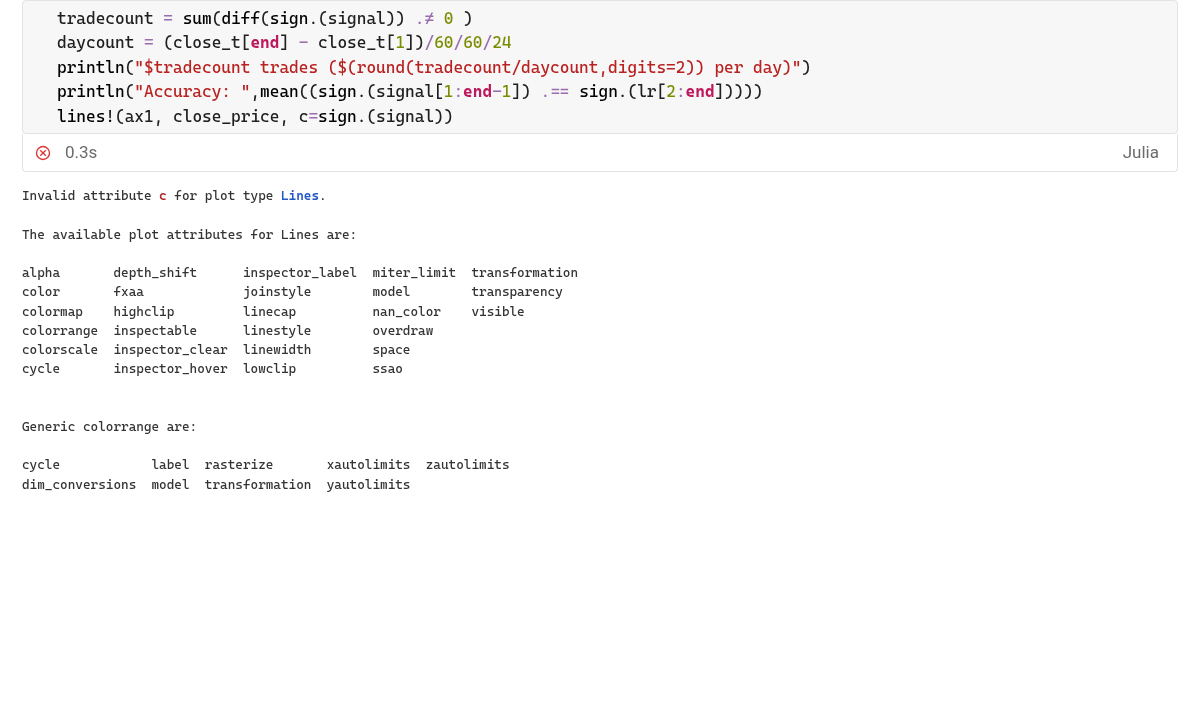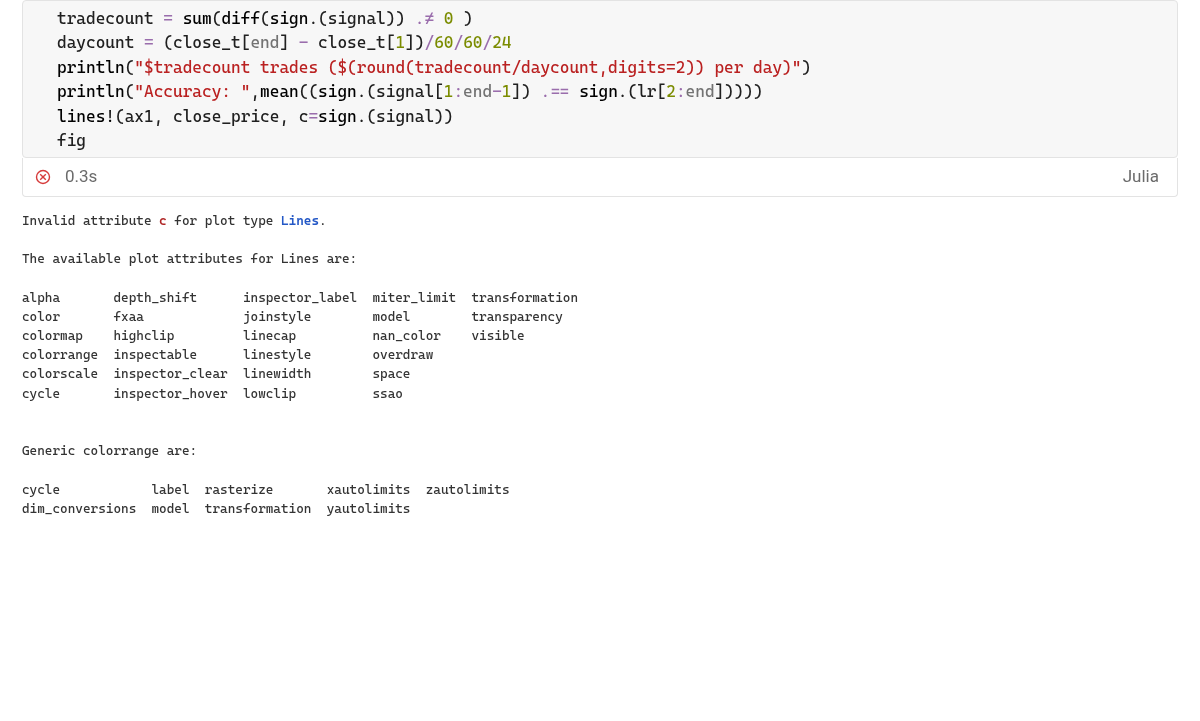--- a/index.html
+++ b/index.html
@@ -21,21 +21,21 @@
   .code-line {
     white-space: pre;
     color: #202020;
   }
   .tok-fn   { color: #000000; }
   .tok-str  { color: #ba2121; }
   .tok-num  { color: #7b8c00; }
   .tok-op   { color: #9a6dac; }
   .tok-par  { color: #202020; }
   .tok-ident{ color: #202020; }
-  .tok-end  { color: #737373; font-weight: 400; }
+  .tok-end  { color: #be185d; font-weight: 700; }
 
   .status-bar {
     display: flex;
     align-items: center;
     padding: 6px 18px 6px 34px;
     margin: 0 22px;
     border-left: 1px solid #e3e3e3;
     border-right: 1px solid #e3e3e3;
     border-bottom: 1px solid #e3e3e3;
     border-bottom-left-radius: 4px;
@@ -67,21 +67,20 @@
 </head>
 <body>
 
 <div class="code-cell">
   <div id="code-container">
       <div class="code-line"><span class="tok-ident">tradecount </span><span class="tok-op">=</span><span class="tok-ident"> </span><span class="tok-fn">sum</span><span class="tok-par">(</span><span class="tok-fn">diff</span><span class="tok-par">(</span><span class="tok-fn">sign</span><span class="tok-par">.(</span><span class="tok-ident">signal</span><span class="tok-par">))</span><span class="tok-ident"> </span><span class="tok-op">.≠</span><span class="tok-ident"> </span><span class="tok-num">0</span><span class="tok-ident"> </span><span class="tok-par">)</span></div>
       <div class="code-line"><span class="tok-ident">daycount </span><span class="tok-op">=</span><span class="tok-ident"> </span><span class="tok-par">(</span><span class="tok-ident">close_t</span><span class="tok-par">[</span><span class="tok-end">end</span><span class="tok-par">]</span><span class="tok-ident"> </span><span class="tok-op">-</span><span class="tok-ident"> close_t</span><span class="tok-par">[</span><span class="tok-num">1</span><span class="tok-par">])</span><span class="tok-op">/</span><span class="tok-num">60</span><span class="tok-op">/</span><span class="tok-num">60</span><span class="tok-op">/</span><span class="tok-num">24</span></div>
       <div class="code-line"><span class="tok-fn">println</span><span class="tok-par">(</span><span class="tok-str">"$tradecount trades ($(round(tradecount/daycount,digits=2)) per day)"</span><span class="tok-par">)</span></div>
       <div class="code-line"><span class="tok-fn">println</span><span class="tok-par">(</span><span class="tok-str">"Accuracy: "</span><span class="tok-par">,</span><span class="tok-fn">mean</span><span class="tok-par">((</span><span class="tok-fn">sign</span><span class="tok-par">.(</span><span class="tok-ident">signal</span><span class="tok-par">[</span><span class="tok-num">1</span><span class="tok-op">:</span><span class="tok-end">end</span><span class="tok-op">-</span><span class="tok-num">1</span><span class="tok-par">])</span><span class="tok-ident"> </span><span class="tok-op">.==</span><span class="tok-ident"> </span><span class="tok-fn">sign</span><span class="tok-par">.(</span><span class="tok-ident">lr</span><span class="tok-par">[</span><span class="tok-num">2</span><span class="tok-op">:</span><span class="tok-end">end</span><span class="tok-par">]))))</span></div>
       <div class="code-line"><span class="tok-fn">lines!</span><span class="tok-par">(</span><span class="tok-ident">ax1</span><span class="tok-par">,</span><span class="tok-ident"> close_price</span><span class="tok-par">,</span><span class="tok-ident"> c</span><span class="tok-op">=</span><span class="tok-fn">sign</span><span class="tok-par">.(</span><span class="tok-ident">signal</span><span class="tok-par">))</span></div>
-      <div class="code-line"><span class="tok-ident">fig</span></div>
     </div>
 </div>
 
 <div class="status-bar">
   <span class="status-icon">
     <svg viewBox="0 0 16 16">
       <circle cx="8" cy="8" r="6.5" fill="none" stroke="#d63b3b" stroke-width="1.4"></circle>
       <line x1="5.2" y1="5.2" x2="10.8" y2="10.8" stroke="#d63b3b" stroke-width="1.4"></line>
       <line x1="10.8" y1="5.2" x2="5.2" y2="10.8" stroke="#d63b3b" stroke-width="1.4"></line>
     </svg>

